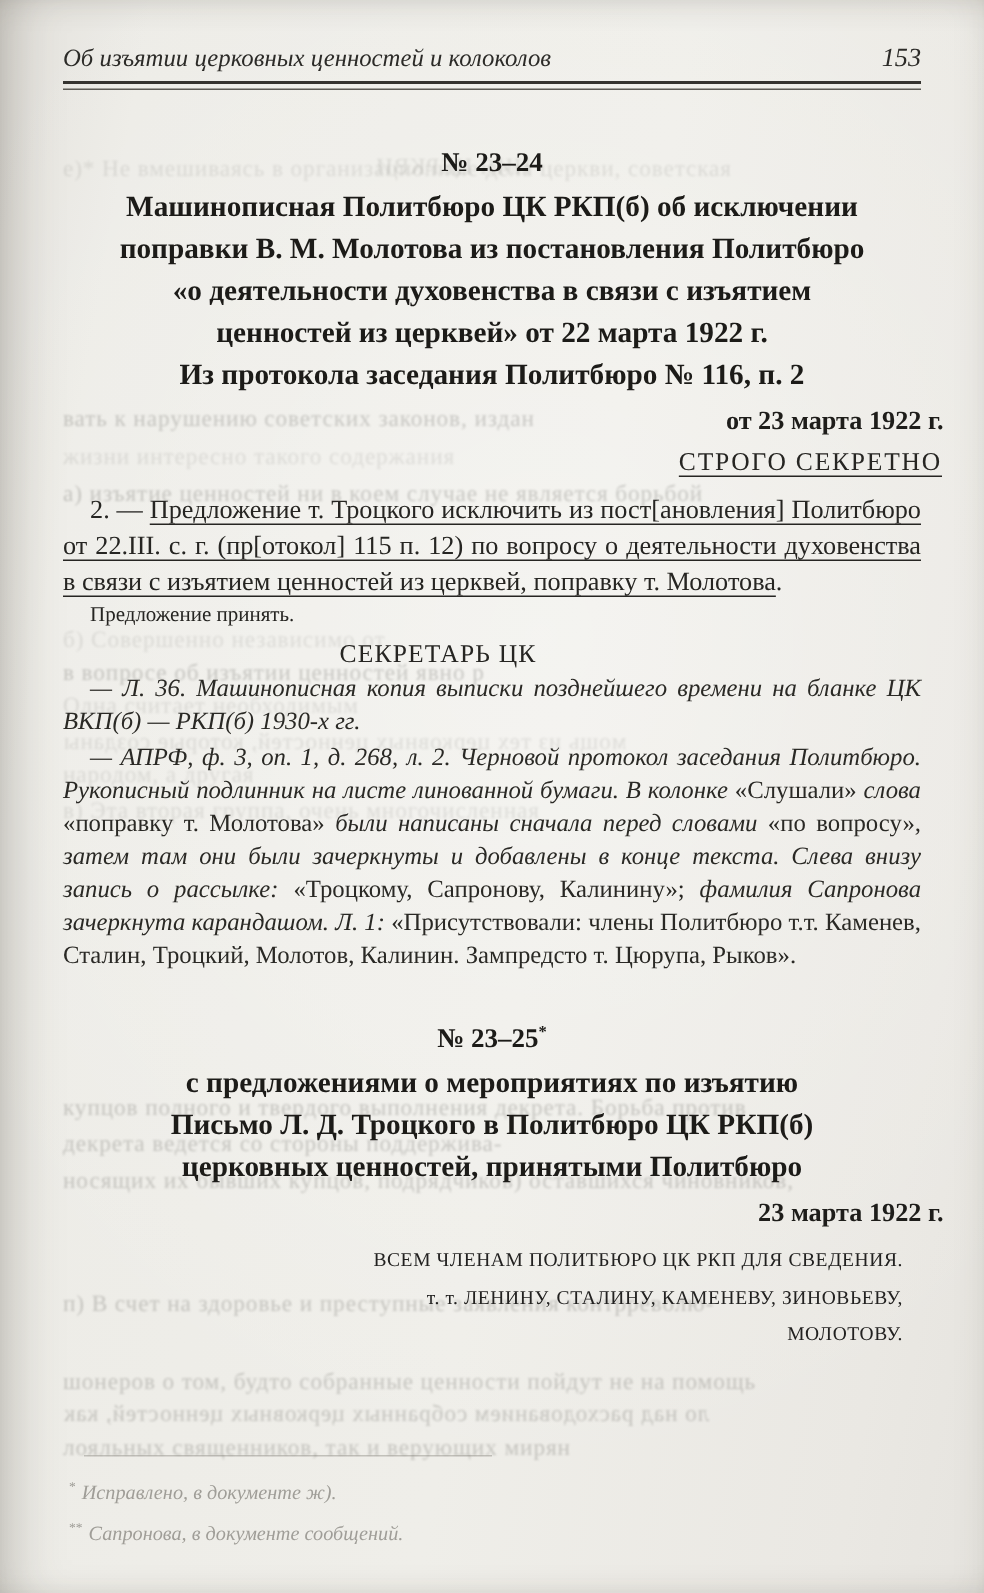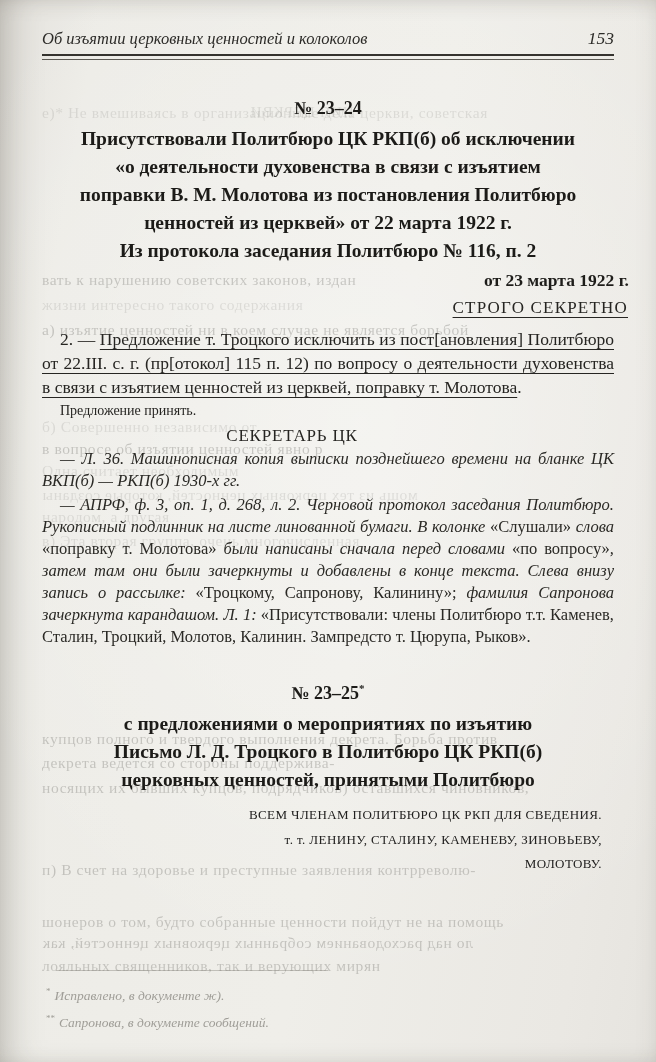--- a/index.html
+++ b/index.html
@@ -92,23 +92,23 @@
   <div class="content">
 
     <div class="running-header">
       <span>Об изъятии церковных ценностей и колоколов</span>
       <span class="pg">153</span>
     </div>
     <div class="header-rule"></div>
 
     <div class="doc-number">№ 23–24</div>
     <div class="doc-title">
-      <div>Присутствовали Политбюро ЦК РКП(б) об исключении</div>
+      <div>Машинописная Политбюро ЦК РКП(б) об исключении</div>
+      <div>поправки В. М. Молотова из постановления Политбюро</div>
       <div>«о деятельности духовенства в связи с изъятием</div>
-      <div>поправки В. М. Молотова из постановления Политбюро</div>
       <div>ценностей из церквей» от 22 марта 1922 г.</div>
       <div>Из протокола заседания Политбюро № 116, п. 2</div>
     </div>
     <div class="dateline">от 23 марта 1922 г.</div>
     <div class="classification">СТРОГО СЕКРЕТНО</div>
 
     <p class="resolution" style="margin:9px 0 0 0;"><span>2. — </span><span class="ul">Предложение т. Троцкого исключить из пост[ановления] Политбюро от 22.III. с. г. (пр[отокол] 115 п. 12) по вопросу о деятельности духовенства в связи с изъятием ценностей из церквей, поправку т. Молотова</span><span>.</span></p>
     <p class="decision" style="margin:0;">Предложение принять.</p>
     <div class="signature">СЕКРЕТАРЬ ЦК</div>
 
@@ -116,20 +116,21 @@
     <p class="note" style="margin:2px 0 0 0;"><span>— АПРФ, ф. 3, оп. 1, д. 268, л. 2. Черновой протокол заседания Политбюро. Рукописный подлинник на листе линованной бумаги. В колонке </span><span class="rm">«Слушали»</span><span> слова </span><span class="rm">«поправку т. Молотова»</span><span> были написаны сначала перед словами </span><span class="rm">«по вопросу»</span><span>, затем там они были зачеркнуты и добавлены в конце текста. Слева внизу запись о рассылке: </span><span class="rm">«Троцкому, Сапронову, Калинину»;</span><span> фамилия Сапронова зачеркнута карандашом. Л. 1: </span><span class="rm">«Присутствовали: члены Политбюро т.т. Каменев, Сталин, Троцкий, Молотов, Калинин. Зампредсто т. Цюрупа, Рыков».</span></p>
 
     <div class="doc-number doc2-number">
       <span>№ 23–25</span><sup>*</sup>
     </div>
     <div class="doc-title">
       <div>с предложениями о мероприятиях по изъятию</div>
       <div>Письмо Л. Д. Троцкого в Политбюро ЦК РКП(б)</div>
       <div>церковных ценностей, принятыми Политбюро</div>
     </div>
+    <div class="dateline">23 марта 1922 г.</div>
 
     <div class="address">
       <div>ВСЕМ ЧЛЕНАМ ПОЛИТБЮРО ЦК РКП ДЛЯ СВЕДЕНИЯ.</div>
       <div>т. т. ЛЕНИНУ, СТАЛИНУ, КАМЕНЕВУ, ЗИНОВЬЕВУ,</div>
       <div>МОЛОТОВУ.</div>
     </div>
 
   </div>
 
   <div class="footnote-sep"></div>

